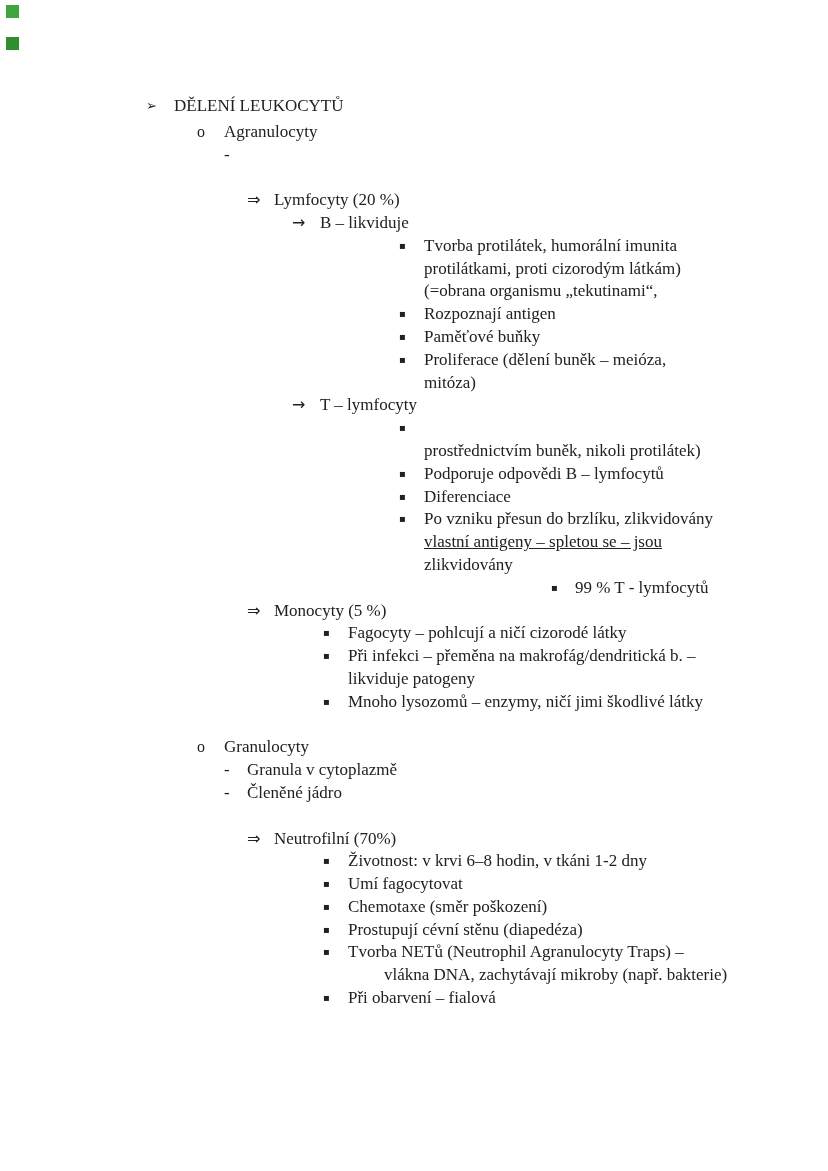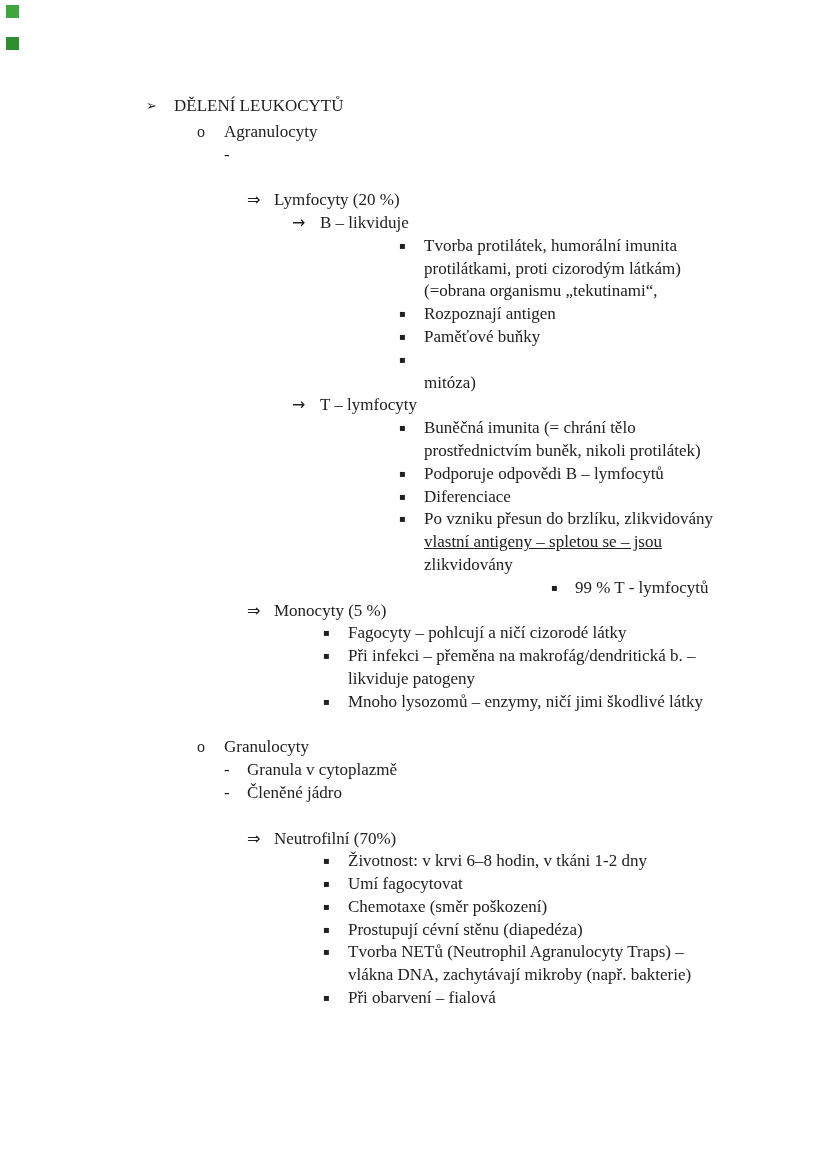--- a/index.html
+++ b/index.html
@@ -68,28 +68,28 @@
         <div class="line" style="padding-left: 424px;"><span>protilátkami, proti cizorodým látkám)</span></div>
         <div class="line" style="padding-left: 424px;"><span>(=obrana organismu „tekutinami“,</span></div>
       </div>
       <div class="item">
         <div class="line" style="padding-left: 424px;"><span class="marker mk-square" style="left: 399px;">▪</span><span>Rozpoznají antigen</span></div>
       </div>
       <div class="item">
         <div class="line" style="padding-left: 424px;"><span class="marker mk-square" style="left: 399px;">▪</span><span>Paměťové buňky</span></div>
       </div>
       <div class="item">
-        <div class="line" style="padding-left: 424px;"><span class="marker mk-square" style="left: 399px;">▪</span></div>
+        <div class="line" style="padding-left: 424px;"><span class="marker mk-square" style="left: 399px;">▪</span><span>Proliferace (dělení buněk – meióza,</span></div>
         <div class="line" style="padding-left: 424px;"><span>mitóza)</span></div>
       </div>
       <div class="item">
         <div class="line" style="padding-left: 320px;"><span class="marker mk-arrow" style="left: 292px;">→</span><span>T – lymfocyty</span></div>
       </div>
       <div class="item">
-        <div class="line" style="padding-left: 424px;"><span class="marker mk-square" style="left: 399px;">▪</span><span>Buněčná imunita (= chrání tělo</span></div>
+        <div class="line" style="padding-left: 424px;"><span class="marker mk-square" style="left: 399px;">▪</span></div>
         <div class="line" style="padding-left: 424px;"><span>prostřednictvím buněk, nikoli protilátek)</span></div>
       </div>
       <div class="item">
         <div class="line" style="padding-left: 424px;"><span class="marker mk-square" style="left: 399px;">▪</span><span>Podporuje odpovědi B – lymfocytů</span></div>
       </div>
       <div class="item">
         <div class="line" style="padding-left: 424px;"><span class="marker mk-square" style="left: 399px;">▪</span><span>Diferenciace</span></div>
       </div>
       <div class="item">
         <div class="line" style="padding-left: 424px;"><span class="marker mk-square" style="left: 399px;">▪</span><span>Po vzniku přesun do brzlíku, zlikvidovány</span></div>
@@ -133,19 +133,19 @@
         <div class="line" style="padding-left: 348px;"><span class="marker mk-square" style="left: 323px;">▪</span><span>Umí fagocytovat</span></div>
       </div>
       <div class="item">
         <div class="line" style="padding-left: 348px;"><span class="marker mk-square" style="left: 323px;">▪</span><span>Chemotaxe (směr poškození)</span></div>
       </div>
       <div class="item">
         <div class="line" style="padding-left: 348px;"><span class="marker mk-square" style="left: 323px;">▪</span><span>Prostupují cévní stěnu (diapedéza)</span></div>
       </div>
       <div class="item">
         <div class="line" style="padding-left: 348px;"><span class="marker mk-square" style="left: 323px;">▪</span><span>Tvorba NETů (Neutrophil Agranulocyty Traps) –</span></div>
-        <div class="line" style="padding-left: 348px;"><span>vlákna DNA, zachytávají mikroby (např. bakterie)</span></div>
+        <div class="line" style="padding-left: 348px; margin-left: 36px;"><span>vlákna DNA, zachytávají mikroby (např. bakterie)</span></div>
       </div>
       <div class="item">
         <div class="line" style="padding-left: 348px;"><span class="marker mk-square" style="left: 323px;">▪</span><span>Při obarvení – fialová</span></div>
       </div>
     </div>
 </div>
 
 </body></html>

